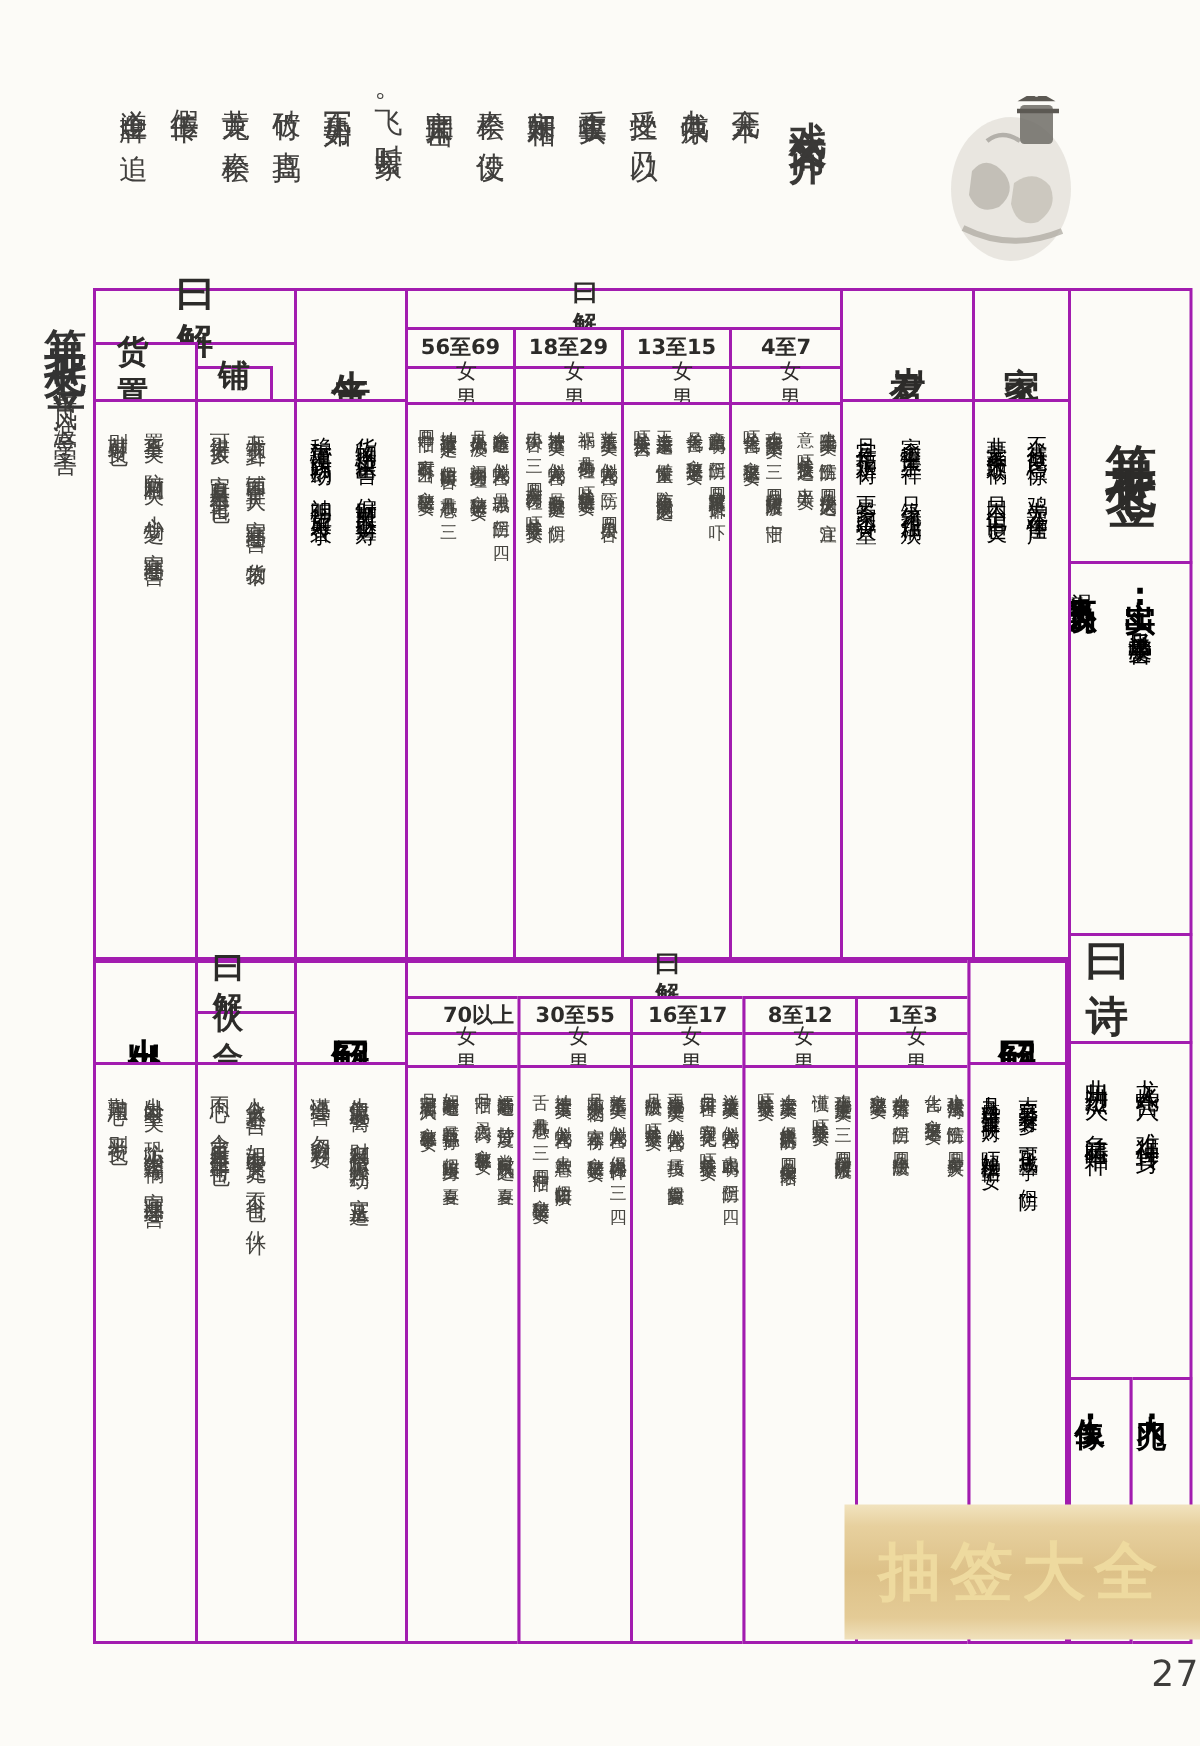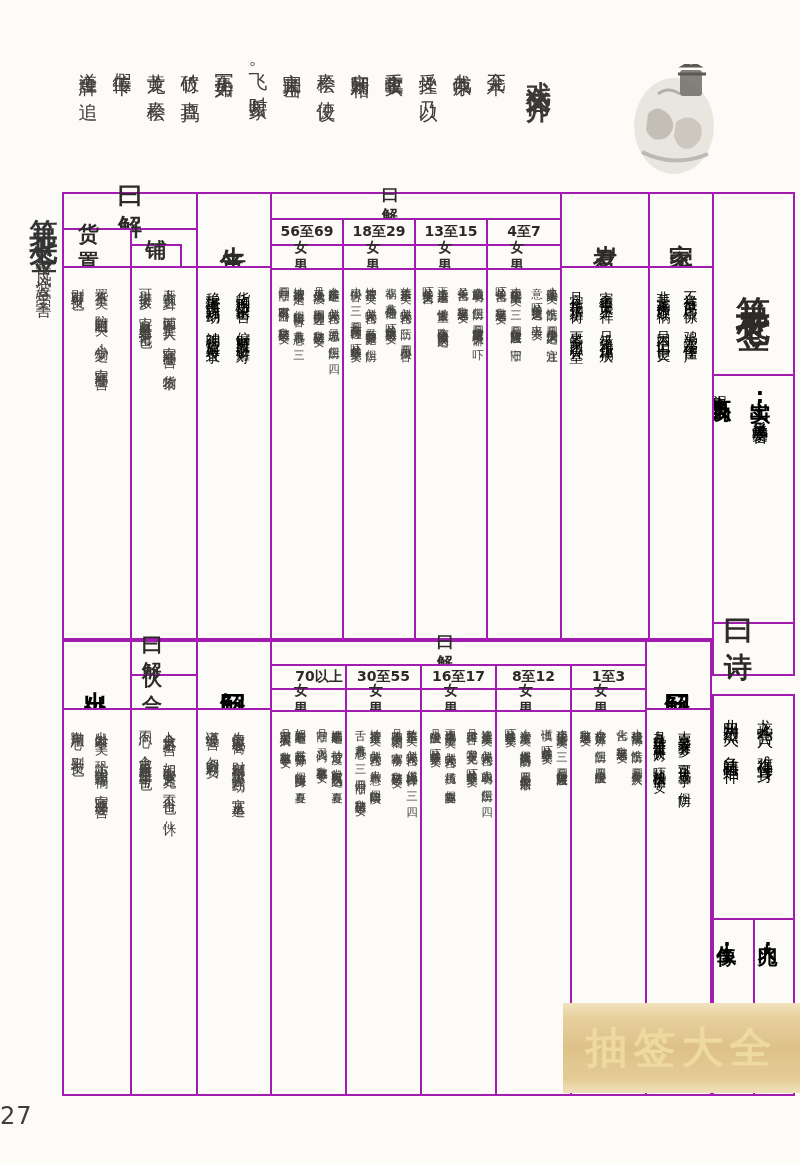--- a/index.html
+++ b/index.html
@@ -22,33 +22,33 @@
   
   .sidebar{position:absolute;left:22px;top:196px;width:42px;height:420px;}
   .sidebar .no{font-size:28px;font-weight:bold;letter-spacing:9px;color:#333;}
   .sidebar .ti{font-size:16px;letter-spacing:7px;margin-right:0;margin-top:14px;color:#3c3b39;}
   .sidebar{display:flex;flex-direction:column;align-items:center;}
   
   .agecell{display:flex;flex-direction:row-reverse;}
   .agecell .half{width:50%;box-sizing:border-box;padding:8px 1px 2px 1px;
     font-size:11.5px;letter-spacing:1px;line-height:15px;color:#45443f;}
   .agehdr{font-weight:bold;font-size:14px;display:flex;align-items:center;justify-content:center;color:#2c2b29;}
-  .genhdr{font-weight:bold;font-size:14px;display:flex;align-items:center;justify-content:center;
-    letter-spacing:22px;padding-left:22px;color:#2c2b29;}
+  .genhdr{font-weight:normal;font-size:14px;display:flex;align-items:center;justify-content:center;
+    letter-spacing:22px;padding-left:32px;color:#2c2b29;}
   .spread{letter-spacing:118px;padding-left:110px;font-size:16px;}
   .spread2{letter-spacing:175px;padding-left:165px;font-size:16px;}
   .vtext{font-size:13.5px;letter-spacing:2px;line-height:24px;color:#44433f;}
   .vhdr{display:flex;align-items:center;justify-content:center;font-weight:bold;}
   
   .banner{position:absolute;left:563px;top:1003px;width:237px;height:90px;z-index:30;
     background:linear-gradient(180deg,#f1e3bf 0%,#e7d09e 16%,#ddc188 50%,#e4cb96 84%,#f0e1bc 100%);
     display:flex;align-items:center;justify-content:center;}
   .banner-text{font-size:42px;font-weight:bold;letter-spacing:6px;color:#eeda9f;
     text-shadow:1px 1px 0 #9c7d3c,-1px -1px 0 #b69149,1px -1px 0 #a88festival,-1px 1px 0 #9c7d3c,2px 3px 4px rgba(122,94,36,.55);}
-  .pagenum{position:absolute;left:0;top:1102px;width:800px;text-align:left;
+  .pagenum{position:absolute;left:0;top:1102px;width:800px;text-align:right;
     font-size:24px;color:#3e3d3b;letter-spacing:1px;}
 </style>
 </head>
 <body>
 
 <div class="page">
 
   <svg class="noborder" style="position:absolute;left:628px;top:64px;" width="92" height="114" viewBox="0 0 92 114">
     <ellipse cx="46" cy="62" rx="40" ry="48" fill="#d8d5ce" opacity="0.55"></ellipse>
     <rect x="52" y="6" width="22" height="26" rx="3" fill="#6f6c66" opacity="0.85"></rect>
@@ -83,21 +83,21 @@
     <div class="v" style="font-size:34px;letter-spacing:8px;">第廿七签</div>
   </div>
   <div class="box" style="left:712px;top:374px;width:83px;height:250px;display:flex;flex-direction:row-reverse;justify-content:center;">
     <div class="v" style="padding-top:8px;width:50%;">
       <span style="font-size:21px;font-weight:bold;">出实:</span><span style="font-size:16px;letter-spacing:1px;">岳飞风波亭受害</span>
     </div>
     <div class="v" style="padding-top:8px;width:50%;">
       <span style="font-size:21px;font-weight:bold;">以为下卦</span><span style="font-size:14px;letter-spacing:1px;">泥中取禽之兆</span>
     </div>
   </div>
-  <div class="box hdr" style="left:712px;top:622px;width:83px;height:54px;font-size:28px;">
+  <div class="box hdr" style="left:712px;top:622px;width:83px;height:74px;font-size:28px;">
     <span class="rtl-cjk" style="letter-spacing:10px;padding-left:10px;">曰诗</span>
   </div>
   <div class="box" style="left:712px;top:694px;width:83px;height:226px;">
     <div class="v" style="font-size:16px;letter-spacing:3px;line-height:34px;padding:10px 6px 0 0;">龙入蛇宫穴 难得伸转身
 曲川进烈火 急祷旺中神</div>
   </div>
   <div class="box" style="left:753px;top:918px;width:42px;height:178px;">
     <div class="v" style="font-size:20px;font-weight:bold;letter-spacing:3px;padding:8px 8px 0 0;">内兆:</div>
   </div>
   <div class="box" style="left:712px;top:918px;width:43px;height:178px;">

